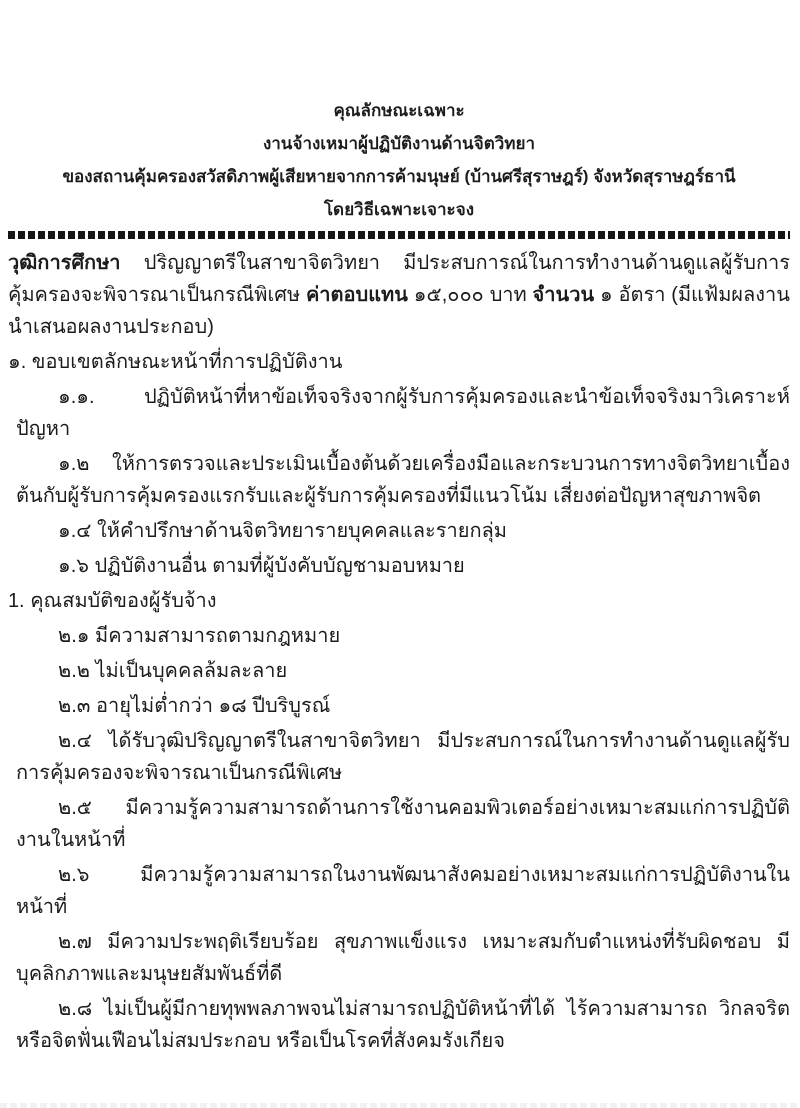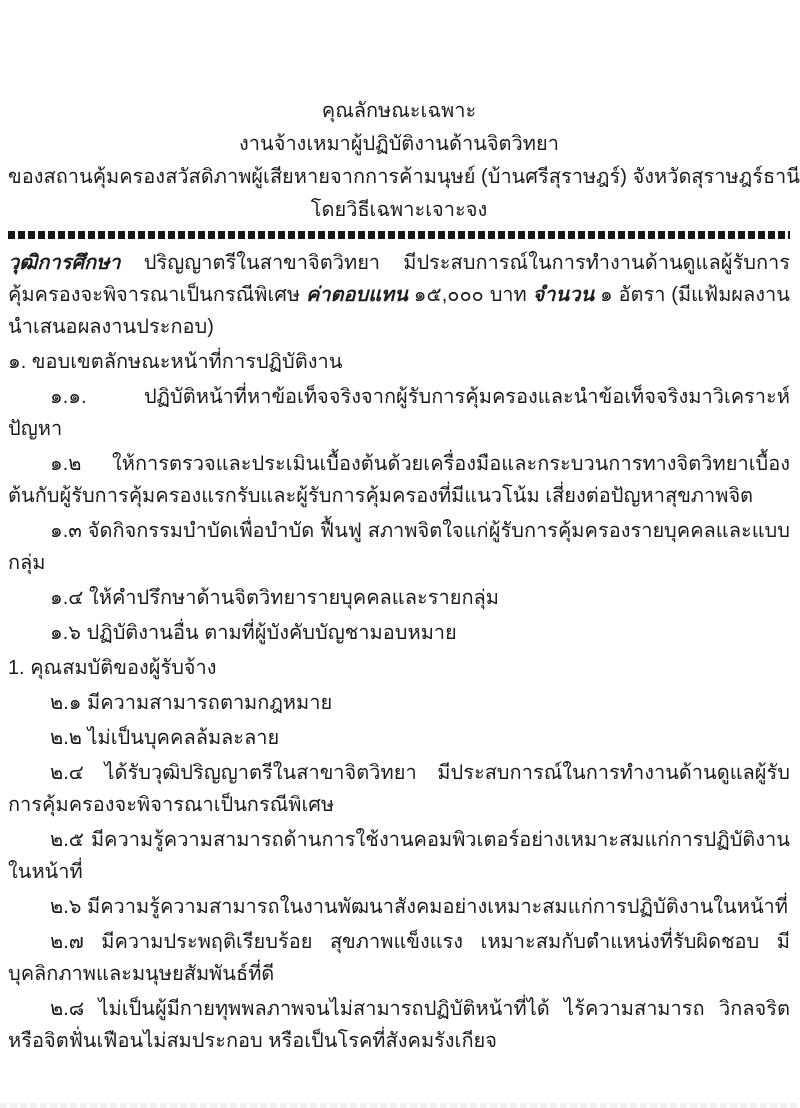--- a/index.html
+++ b/index.html
@@ -18,38 +18,39 @@
     font-size: 20px;
     line-height: 32px;
     padding: 94px 10px 0 8px;
     overflow: hidden;
   }
   .title-block {
     text-align: center;
     margin: 0 0 2px 0;
   }
   .title-line {
-    font-weight: normal;
-    font-size: 20px;
+    font-weight: bold;
+    font-size: 17px;
     line-height: 33px;
     white-space: nowrap;
   }
   .dashed-separator {
     height: 8px;
     margin: 5px 0 7px 0;
     background: repeating-linear-gradient(to right, #161616 0px, #161616 7px, #ffffff 7px, #ffffff 10px);
   }
   p.para, p.item, p.heading {
     margin: 3px 0;
     text-align: justify;
   }
   p.item {
     text-indent: 42px;
+    margin-left: 8px;
   }
-  .bold { font-weight: bold; font-style: italic; }
+  .bold { font-weight: bold; }
   p.heading {
     font-weight: normal;
     text-indent: 0;
   }
   .bottom-bleed-line {
     position: absolute;
     left: 0;
     bottom: 0;
     width: 100%;
     height: 5px;
@@ -69,28 +70,28 @@
   </div>
 
   <div class="dashed-separator"></div>
 
   <p class="para"><span class="bold">วุฒิการศึกษา</span><span> ปริญญาตรีในสาขาจิตวิทยา มีประสบการณ์ในการทำงานด้านดูแลผู้รับการคุ้มครองจะพิจารณาเป็นกรณีพิเศษ </span><span class="bold">ค่าตอบแทน</span><span> ๑๕,๐๐๐ บาท </span><span class="bold">จำนวน</span><span> ๑ อัตรา (มีแฟ้มผลงานนำเสนอผลงานประกอบ)</span></p>
 
   <p class="heading">๑. ขอบเขตลักษณะหน้าที่การปฏิบัติงาน</p>
 
   <p class="item">๑.๑. ปฏิบัติหน้าที่หาข้อเท็จจริงจากผู้รับการคุ้มครองและนำข้อเท็จจริงมาวิเคราะห์ปัญหา</p>
   <p class="item">๑.๒ ให้การตรวจและประเมินเบื้องต้นด้วยเครื่องมือและกระบวนการทางจิตวิทยาเบื้องต้นกับผู้รับการคุ้มครองแรกรับและผู้รับการคุ้มครองที่มีแนวโน้ม เสี่ยงต่อปัญหาสุขภาพจิต</p>
-  <p class="item">๑.๓ จัดกิจกรรมบำบัดเพื่อบำบัด ฟื้นฟู สภาพจิตใจแก่ผู้รับการคุ้มครองรายบุคคลและแบบกลุ่ม</p>
   <p class="item">๑.๔ ให้คำปรึกษาด้านจิตวิทยารายบุคคลและรายกลุ่ม</p>
   <p class="item">๑.๖ ปฏิบัติงานอื่น ตามที่ผู้บังคับบัญชามอบหมาย</p>
 
   <p class="heading">1. คุณสมบัติของผู้รับจ้าง</p>
 
   <p class="item">๒.๑ มีความสามารถตามกฎหมาย</p>
   <p class="item">๒.๒ ไม่เป็นบุคคลล้มละลาย</p>
+  <p class="item">๒.๓ อายุไม่ต่ำกว่า ๑๘ ปีบริบูรณ์</p>
   <p class="item">๒.๔ ได้รับวุฒิปริญญาตรีในสาขาจิตวิทยา มีประสบการณ์ในการทำงานด้านดูแลผู้รับการคุ้มครองจะพิจารณาเป็นกรณีพิเศษ</p>
   <p class="item">๒.๕ มีความรู้ความสามารถด้านการใช้งานคอมพิวเตอร์อย่างเหมาะสมแก่การปฏิบัติงานในหน้าที่</p>
   <p class="item">๒.๖ มีความรู้ความสามารถในงานพัฒนาสังคมอย่างเหมาะสมแก่การปฏิบัติงานในหน้าที่</p>
   <p class="item">๒.๗ มีความประพฤติเรียบร้อย สุขภาพแข็งแรง เหมาะสมกับตำแหน่งที่รับผิดชอบ มีบุคลิกภาพและมนุษยสัมพันธ์ที่ดี</p>
   <p class="item">๒.๘ ไม่เป็นผู้มีกายทุพพลภาพจนไม่สามารถปฏิบัติหน้าที่ได้ ไร้ความสามารถ วิกลจริตหรือจิตฟั่นเฟือนไม่สมประกอบ หรือเป็นโรคที่สังคมรังเกียจ</p>
 
   <div class="bottom-bleed-line"></div>
 
 </div>
 

